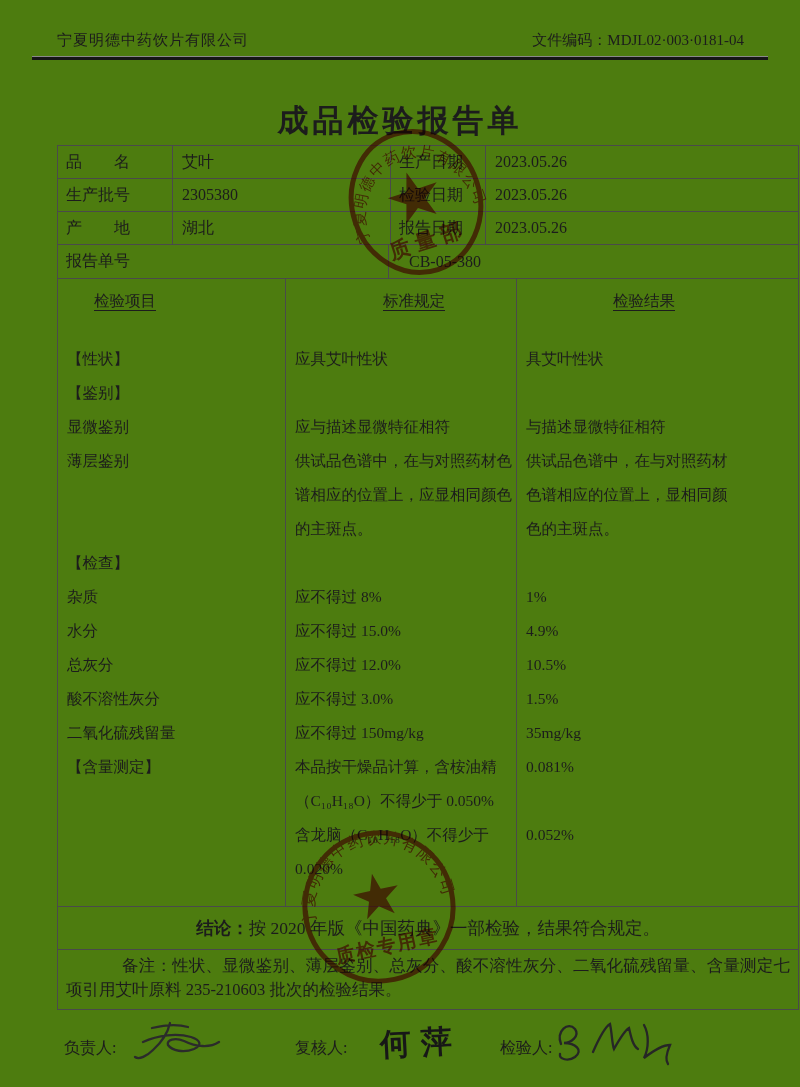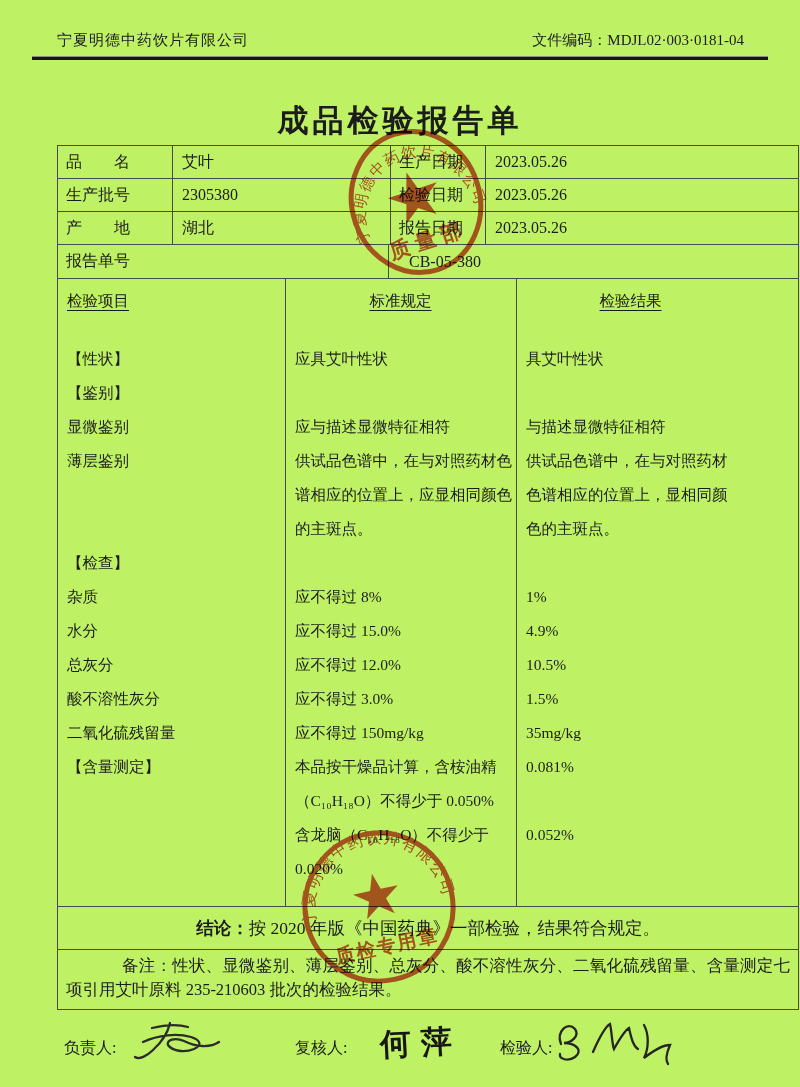--- a/index.html
+++ b/index.html
@@ -1,16 +1,16 @@
 <!DOCTYPE html>
 <html><head>
 <meta charset="utf-8">
 <style>
   html,body{margin:0;padding:0;background:#ffffff;}
-  .page{position:relative;width:800px;height:1087px;background:#bef264;overflow:hidden;
+  .page{position:relative;width:800px;height:1087px;background:#4d7c0f;overflow:hidden;
         font-family:"Liberation Serif","DejaVu Serif",serif;color:#1c1c1c;}
   
   .hdr-company{position:absolute;left:57px;top:31px;font-size:15px;letter-spacing:1px;}
   .hdr-code{position:absolute;right:56px;top:31px;font-size:15px;}
   .hdr-rule{position:absolute;left:32px;top:56px;width:736px;height:0;
             border-top:1px solid #8a8a8a;border-bottom:3px solid #161616;}
   
   .title{position:absolute;left:0;top:100px;width:800px;text-align:center;
          font-size:31px;font-weight:bold;letter-spacing:4px;}
   
@@ -27,21 +27,21 @@
         font-size:15.5px;}
   .vline{position:absolute;top:0;bottom:0;width:0;border-left:1px solid #4a4a4a;}
   .v1{left:227px;} .v2{left:458px;}
   .mrow{display:flex;min-height:34px;line-height:34px;}
   .mrow.hdr{height:34px;padding-top:5px;box-sizing:content-box;}
   .spacer{height:24px;}
   .c1{width:227px;box-sizing:border-box;padding-left:9px;flex-shrink:0;}
   .c2{width:231px;box-sizing:border-box;padding-left:10px;padding-right:3px;flex-shrink:0;}
   .c3{width:229px;box-sizing:border-box;padding-left:10px;padding-right:4px;flex-shrink:0;}
   .mrow.hdr .c1 span,.mrow.hdr .c2 span,.mrow.hdr .c3 span{
-      text-decoration:underline;text-underline-offset:4px;}
+      text-decoration:underline;text-underline-offset:4px;margin-left:27px;}
   .mrow.hdr .c2,.mrow.hdr .c3{text-align:center;padding:0;}
   
   .concl{height:43px;border-top:1px solid #4a4a4a;box-sizing:border-box;
          display:flex;align-items:center;justify-content:center;font-size:17.5px;}
   .concl .lab{font-weight:bold;}
   .remarks{flex:1;border-top:1px solid #4a4a4a;box-sizing:border-box;
            padding:4px 8px 0 8px;font-size:16.5px;line-height:24px;
            text-indent:3.4em;text-align:justify;}
   .remarks .lab{letter-spacing:0px;}
   

